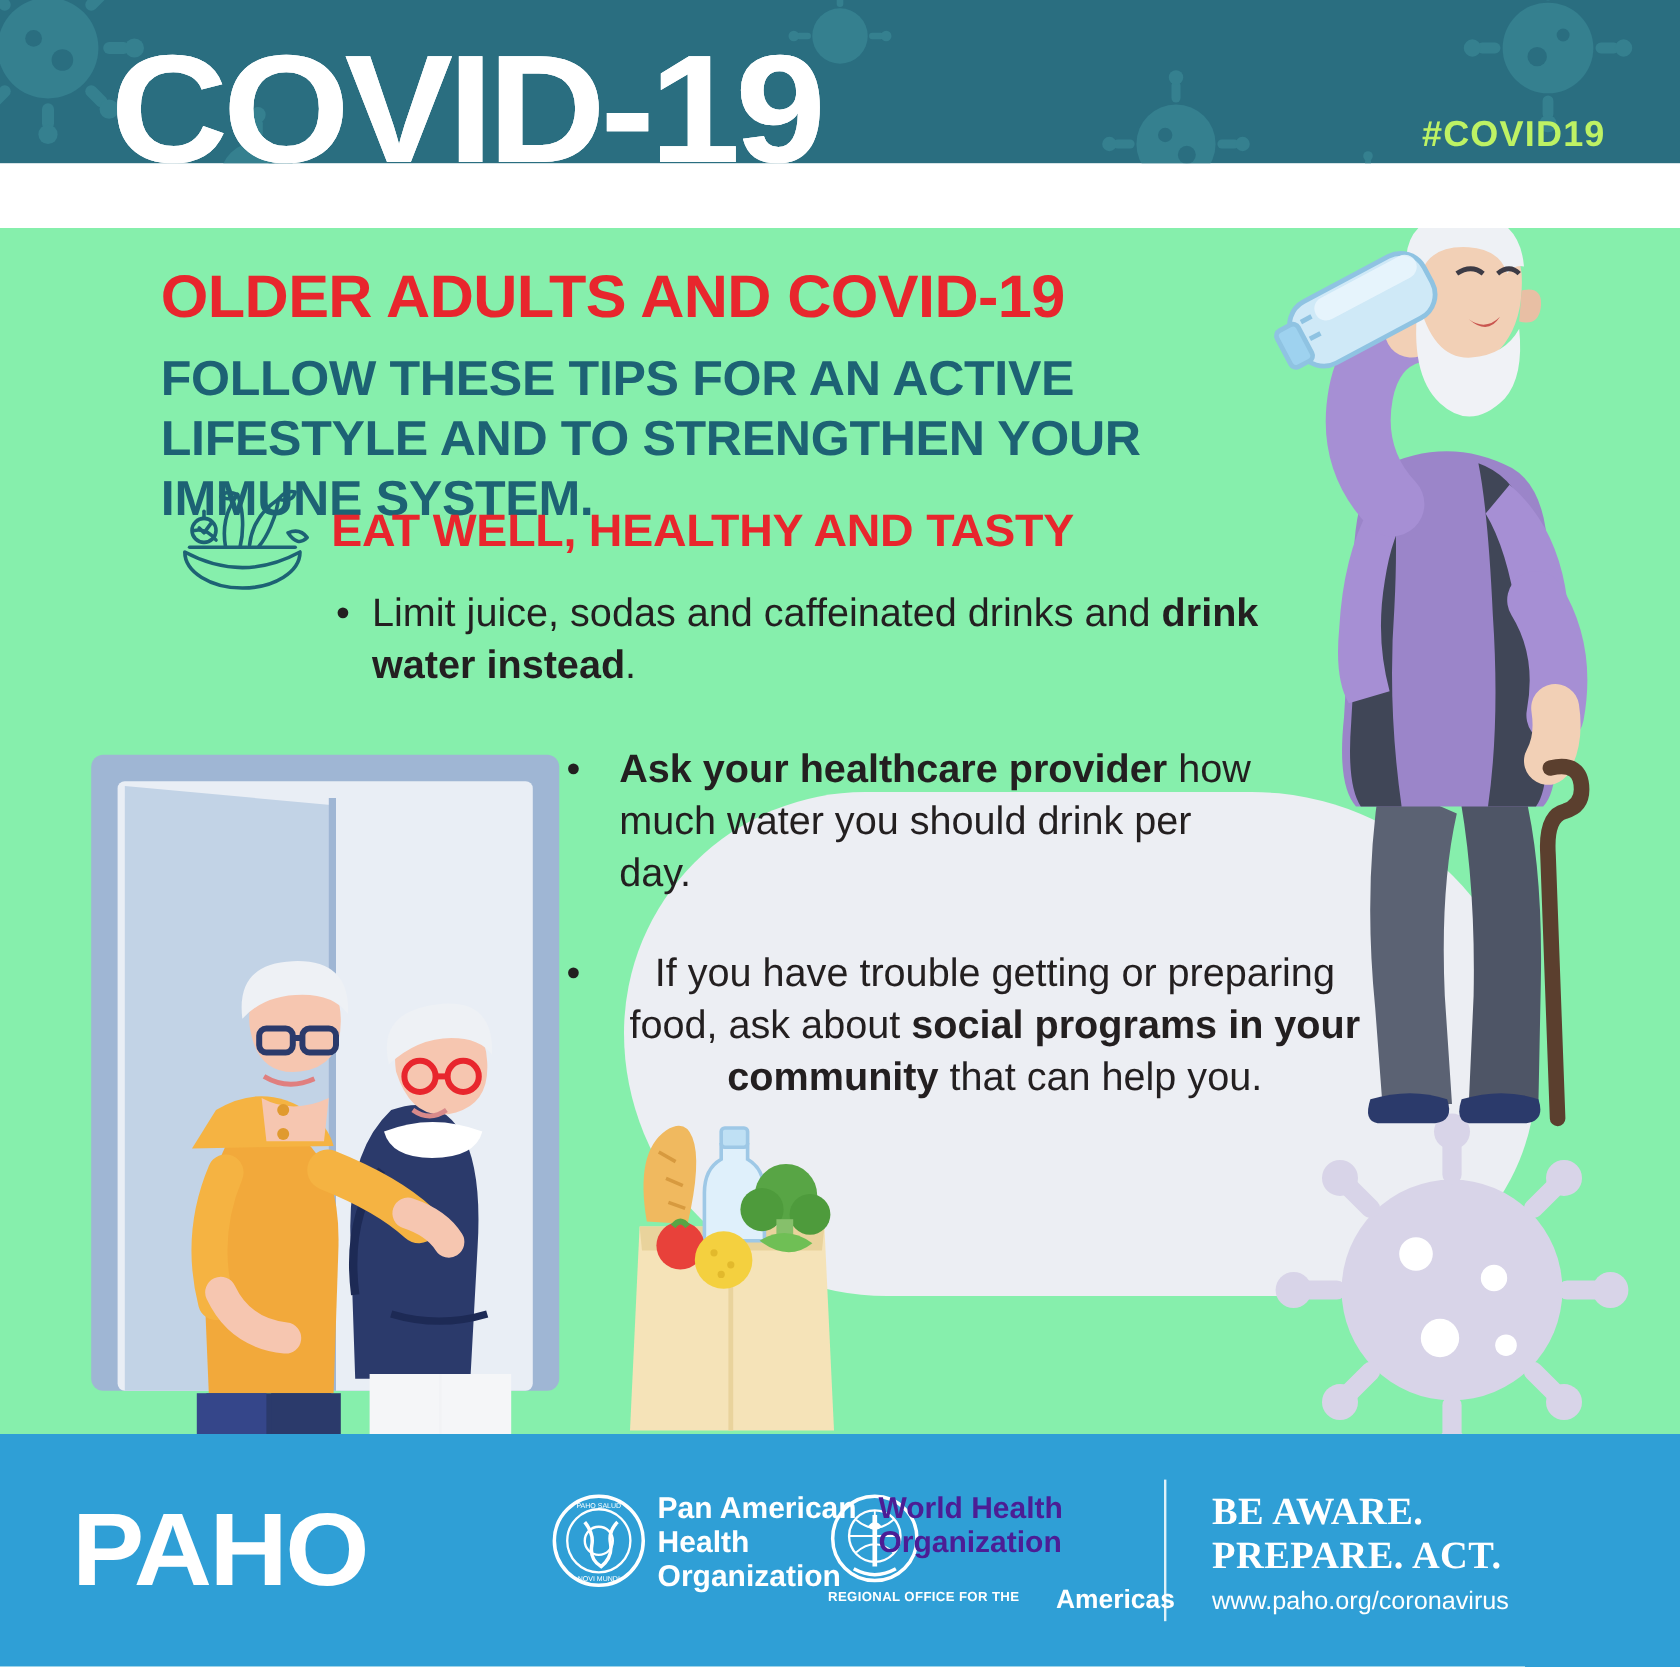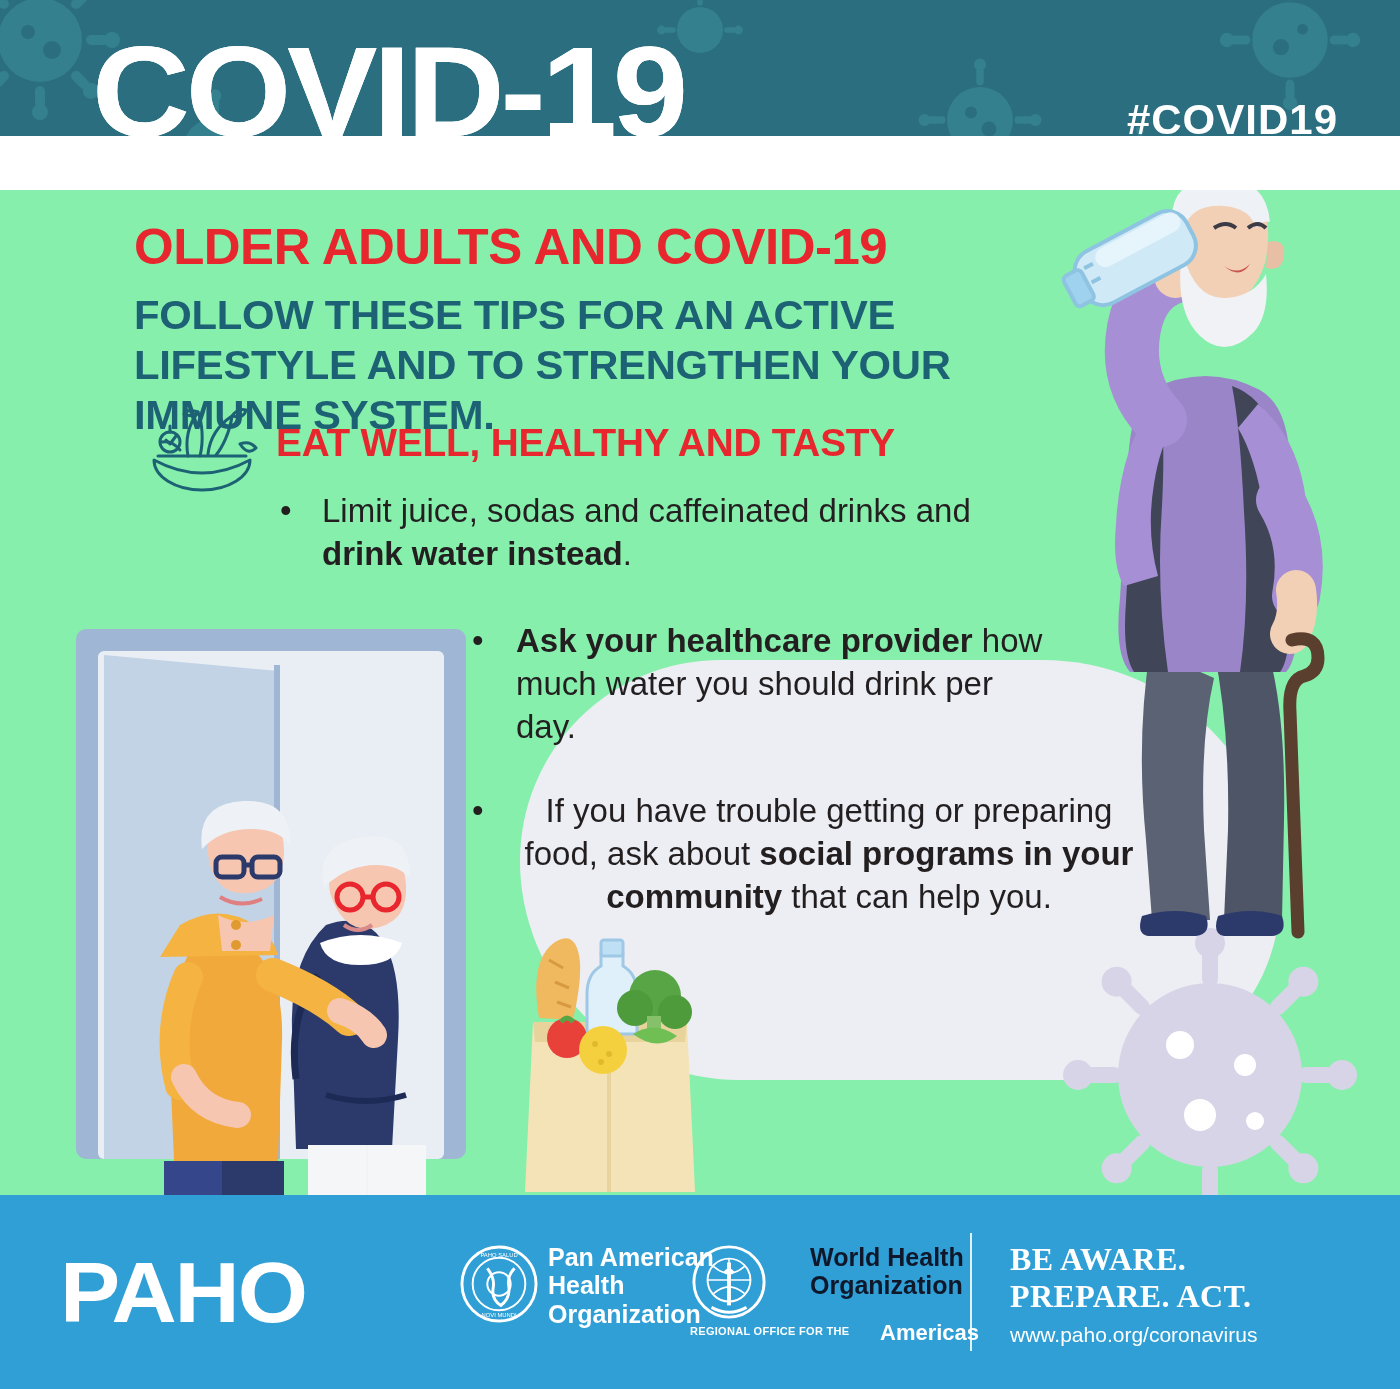--- a/index.html
+++ b/index.html
@@ -24,21 +24,21 @@
     font-weight:bold;
     color:#ffffff;
     letter-spacing:-4px;
     font-family:"Liberation Sans", sans-serif;
     transform:scaleX(1.06);
     transform-origin:left top;
     text-shadow:0 0 0 #fff;
   }
   .banner-hash{
     position:absolute;right:62px;top:96px;
-    font-size:42px;font-weight:bold;color:#ffffff;letter-spacing:1px;
+    font-size:30px;font-weight:bold;color:#bef264;letter-spacing:1px;
   }
 
   
   .main{
     position:absolute;left:0;top:190px;width:1400px;height:1005px;
     background:#86efac;overflow:hidden;
   }
   .bg-blob{
     position:absolute;right:120px;top:470px;width:760px;height:420px;
     background:#eceef3;border-radius:220px 260px 200px 240px;
@@ -64,21 +64,21 @@
     transform:scaleX(1.02);transform-origin:left top;
   }
   .veg-icon{position:absolute;left:136px;top:208px;width:132px;height:98px;}
 
   .bullets{position:absolute;left:0;top:0;width:100%;height:100%;}
   .bullet{
     position:absolute;
     font-size:33px;line-height:1.3;color:#231f20;
   }
   .bullet .dot{position:absolute;left:0;top:0;}
-  .bullet .txt{display:block;margin-left:42px;}
+  .bullet .txt{display:block;margin-left:30px;}
   .b1{left:280px;top:300px;width:770px;text-align:left;}
   .b2{left:472px;top:430px;width:580px;}
   .b3{left:472px;top:600px;width:670px;text-align:center;}
   .b2 .txt,.b3 .txt{margin-left:44px;}
   b{font-weight:bold;}
 
   
   .couple{position:absolute;left:68px;top:435px;width:420px;height:570px;}
   .groceries{position:absolute;left:505px;top:740px;width:210px;height:265px;}
   .oldman{position:absolute;left:1000px;top:-10px;width:400px;height:770px;}
@@ -93,22 +93,22 @@
     font-size:86px;font-weight:bold;color:#ffffff;letter-spacing:-2px;
     transform:scaleX(1.05);transform-origin:left top;
   }
   .paho-emblem{position:absolute;left:460px;top:50px;width:78px;height:78px;}
   .paho-text{
     position:absolute;left:548px;top:48px;
     color:#ffffff;font-size:25px;font-weight:bold;line-height:1.13;
   }
   .who-emblem{position:absolute;left:690px;top:48px;width:78px;height:78px;}
   .who-text{
-    position:absolute;left:810px;top:48px;
-    color:#0f172a;font-size:25px;font-weight:bold;line-height:1.13;
+    position:absolute;left:732px;top:48px;
+    color:#4c1d95;font-size:25px;font-weight:bold;line-height:1.13;
   }
   .who-sub{
     position:absolute;left:690px;top:130px;color:#ffffff;font-size:11px;font-weight:bold;letter-spacing:0.3px;
   }
   .who-amer{
     position:absolute;left:845px;top:125px;color:#ffffff;font-size:22px;font-weight:bold;margin-left:35px;
   }
   .divider{position:absolute;left:970px;top:38px;width:2px;height:118px;background:#ffffff;opacity:.85;}
   .slogan{
     position:absolute;left:1010px;top:46px;color:#ffffff;

